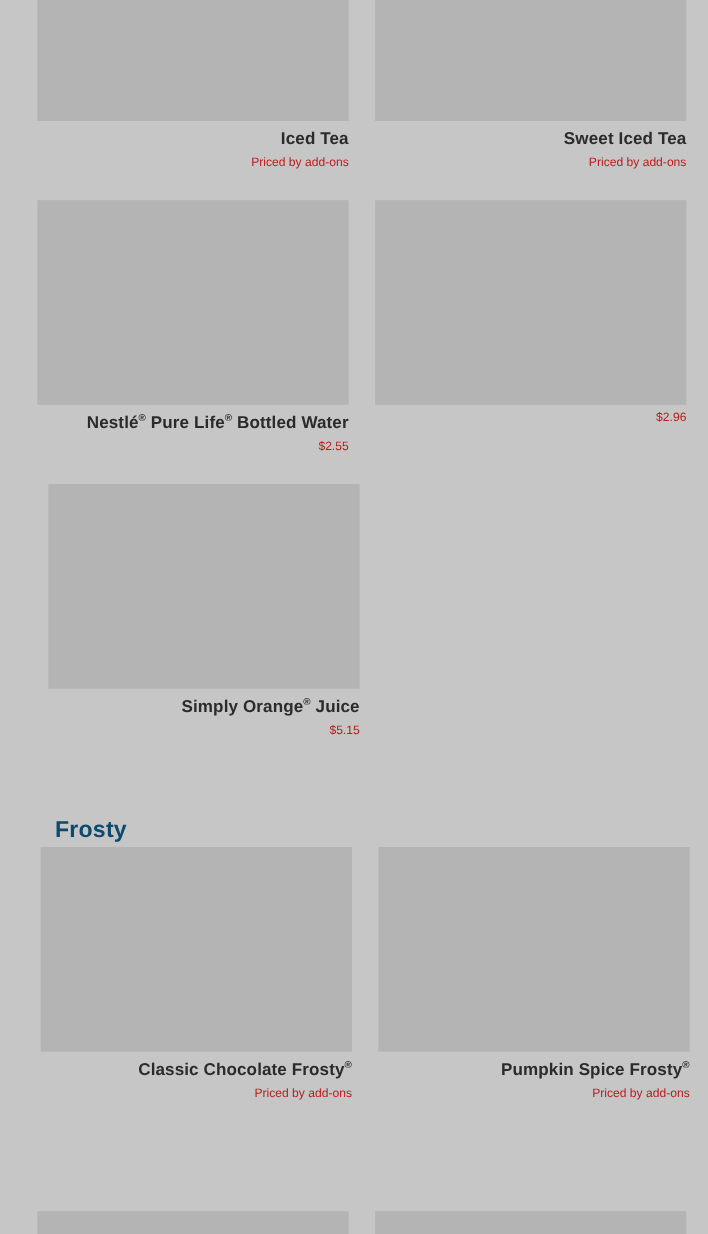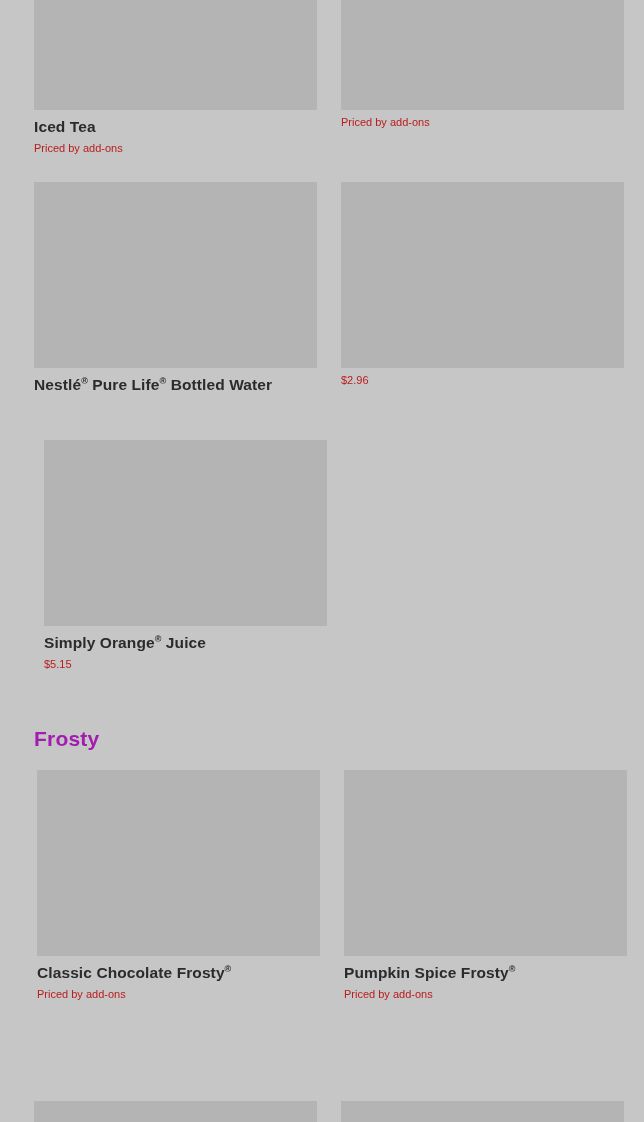--- a/index.html
+++ b/index.html
@@ -14,20 +14,21 @@
     overflow: hidden;
     position: relative;
     -webkit-font-smoothing: antialiased;
   }
 
   .page {
     position: relative;
     width: 644px;
     height: 1122px;
     box-sizing: border-box;
+    text-align: right;
   }
 
   
   .grid {
     display: grid;
     grid-template-columns: 283px 283px;
     column-gap: 24px;
     padding: 0 34px;
     box-sizing: border-box;
     width: 644px;
@@ -65,48 +66,50 @@
     color: #b91c1c;
     line-height: 17px;
     margin: 4px 0 0 0;
     white-space: nowrap;
   }
 
   
   .section-heading {
     font-size: 21px;
     font-weight: 700;
-    color: #a21caf;
+    color: #0c4a6e;
     letter-spacing: 0.2px;
     padding: 0 34px;
-    margin: 0;
+    margin: 16px;
     line-height: 26px;
   }
 </style>
 </head>
 <body>
 
 <div class="page">
 
   <div class="grid" style="position:absolute; top:-72px; left:0;">
     <div class="card">
       <div class="card-media" style="height:182px;"></div>
       <div class="card-title">Iced Tea</div>
       <div class="card-sub">Priced by add-ons</div>
     </div>
     <div class="card">
       <div class="card-media" style="height:182px;"></div>
+      <div class="card-title">Sweet Iced Tea</div>
       <div class="card-sub">Priced by add-ons</div>
     </div>
   </div>
 
   <div class="grid" style="position:absolute; top:182px; left:0;">
     <div class="card">
       <div class="card-media" style="height:186px;"></div>
       <div class="card-title">Nestlé<sup>®</sup> Pure Life<sup>®</sup> Bottled Water</div>
+      <div class="card-sub">$2.55</div>
     </div>
     <div class="card">
       <div class="card-media" style="height:186px;"></div>
       <div class="card-sub">$2.96</div>
     </div>
   </div>
 
   <div class="grid" style="position:absolute; top:440px; left:0;padding-left:44px;">
     <div class="card">
       <div class="card-media" style="height:186px;"></div>

